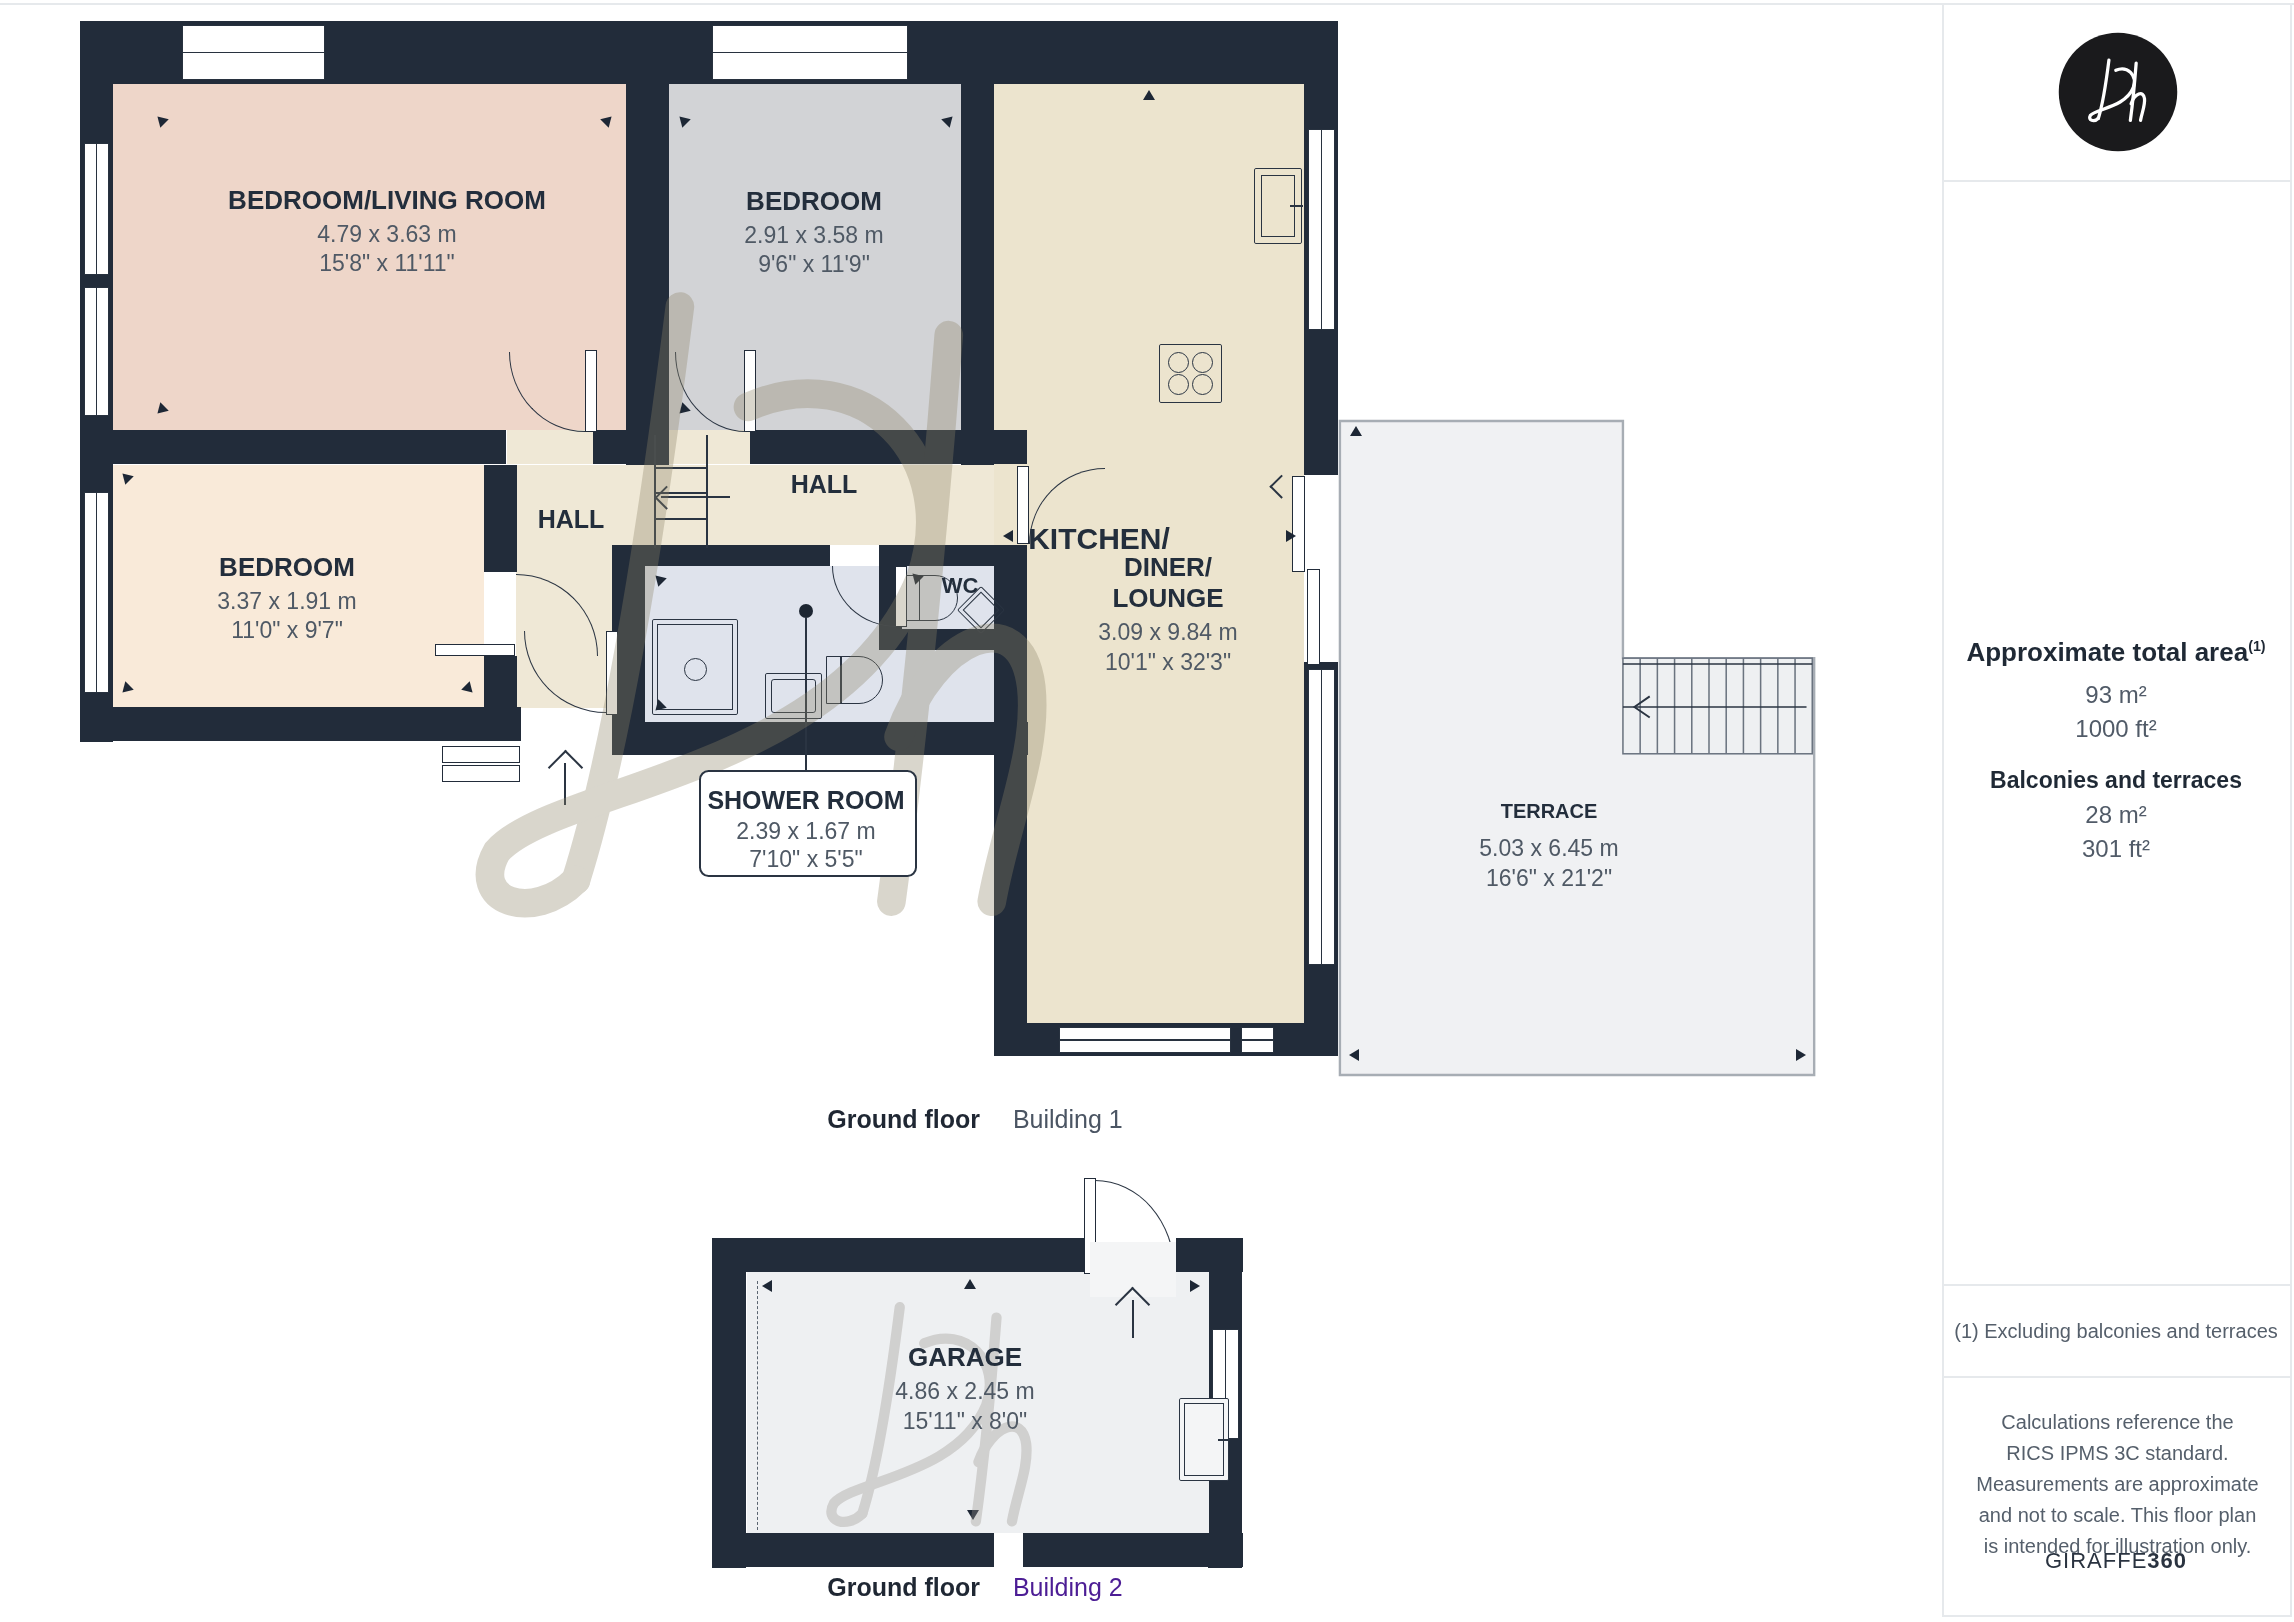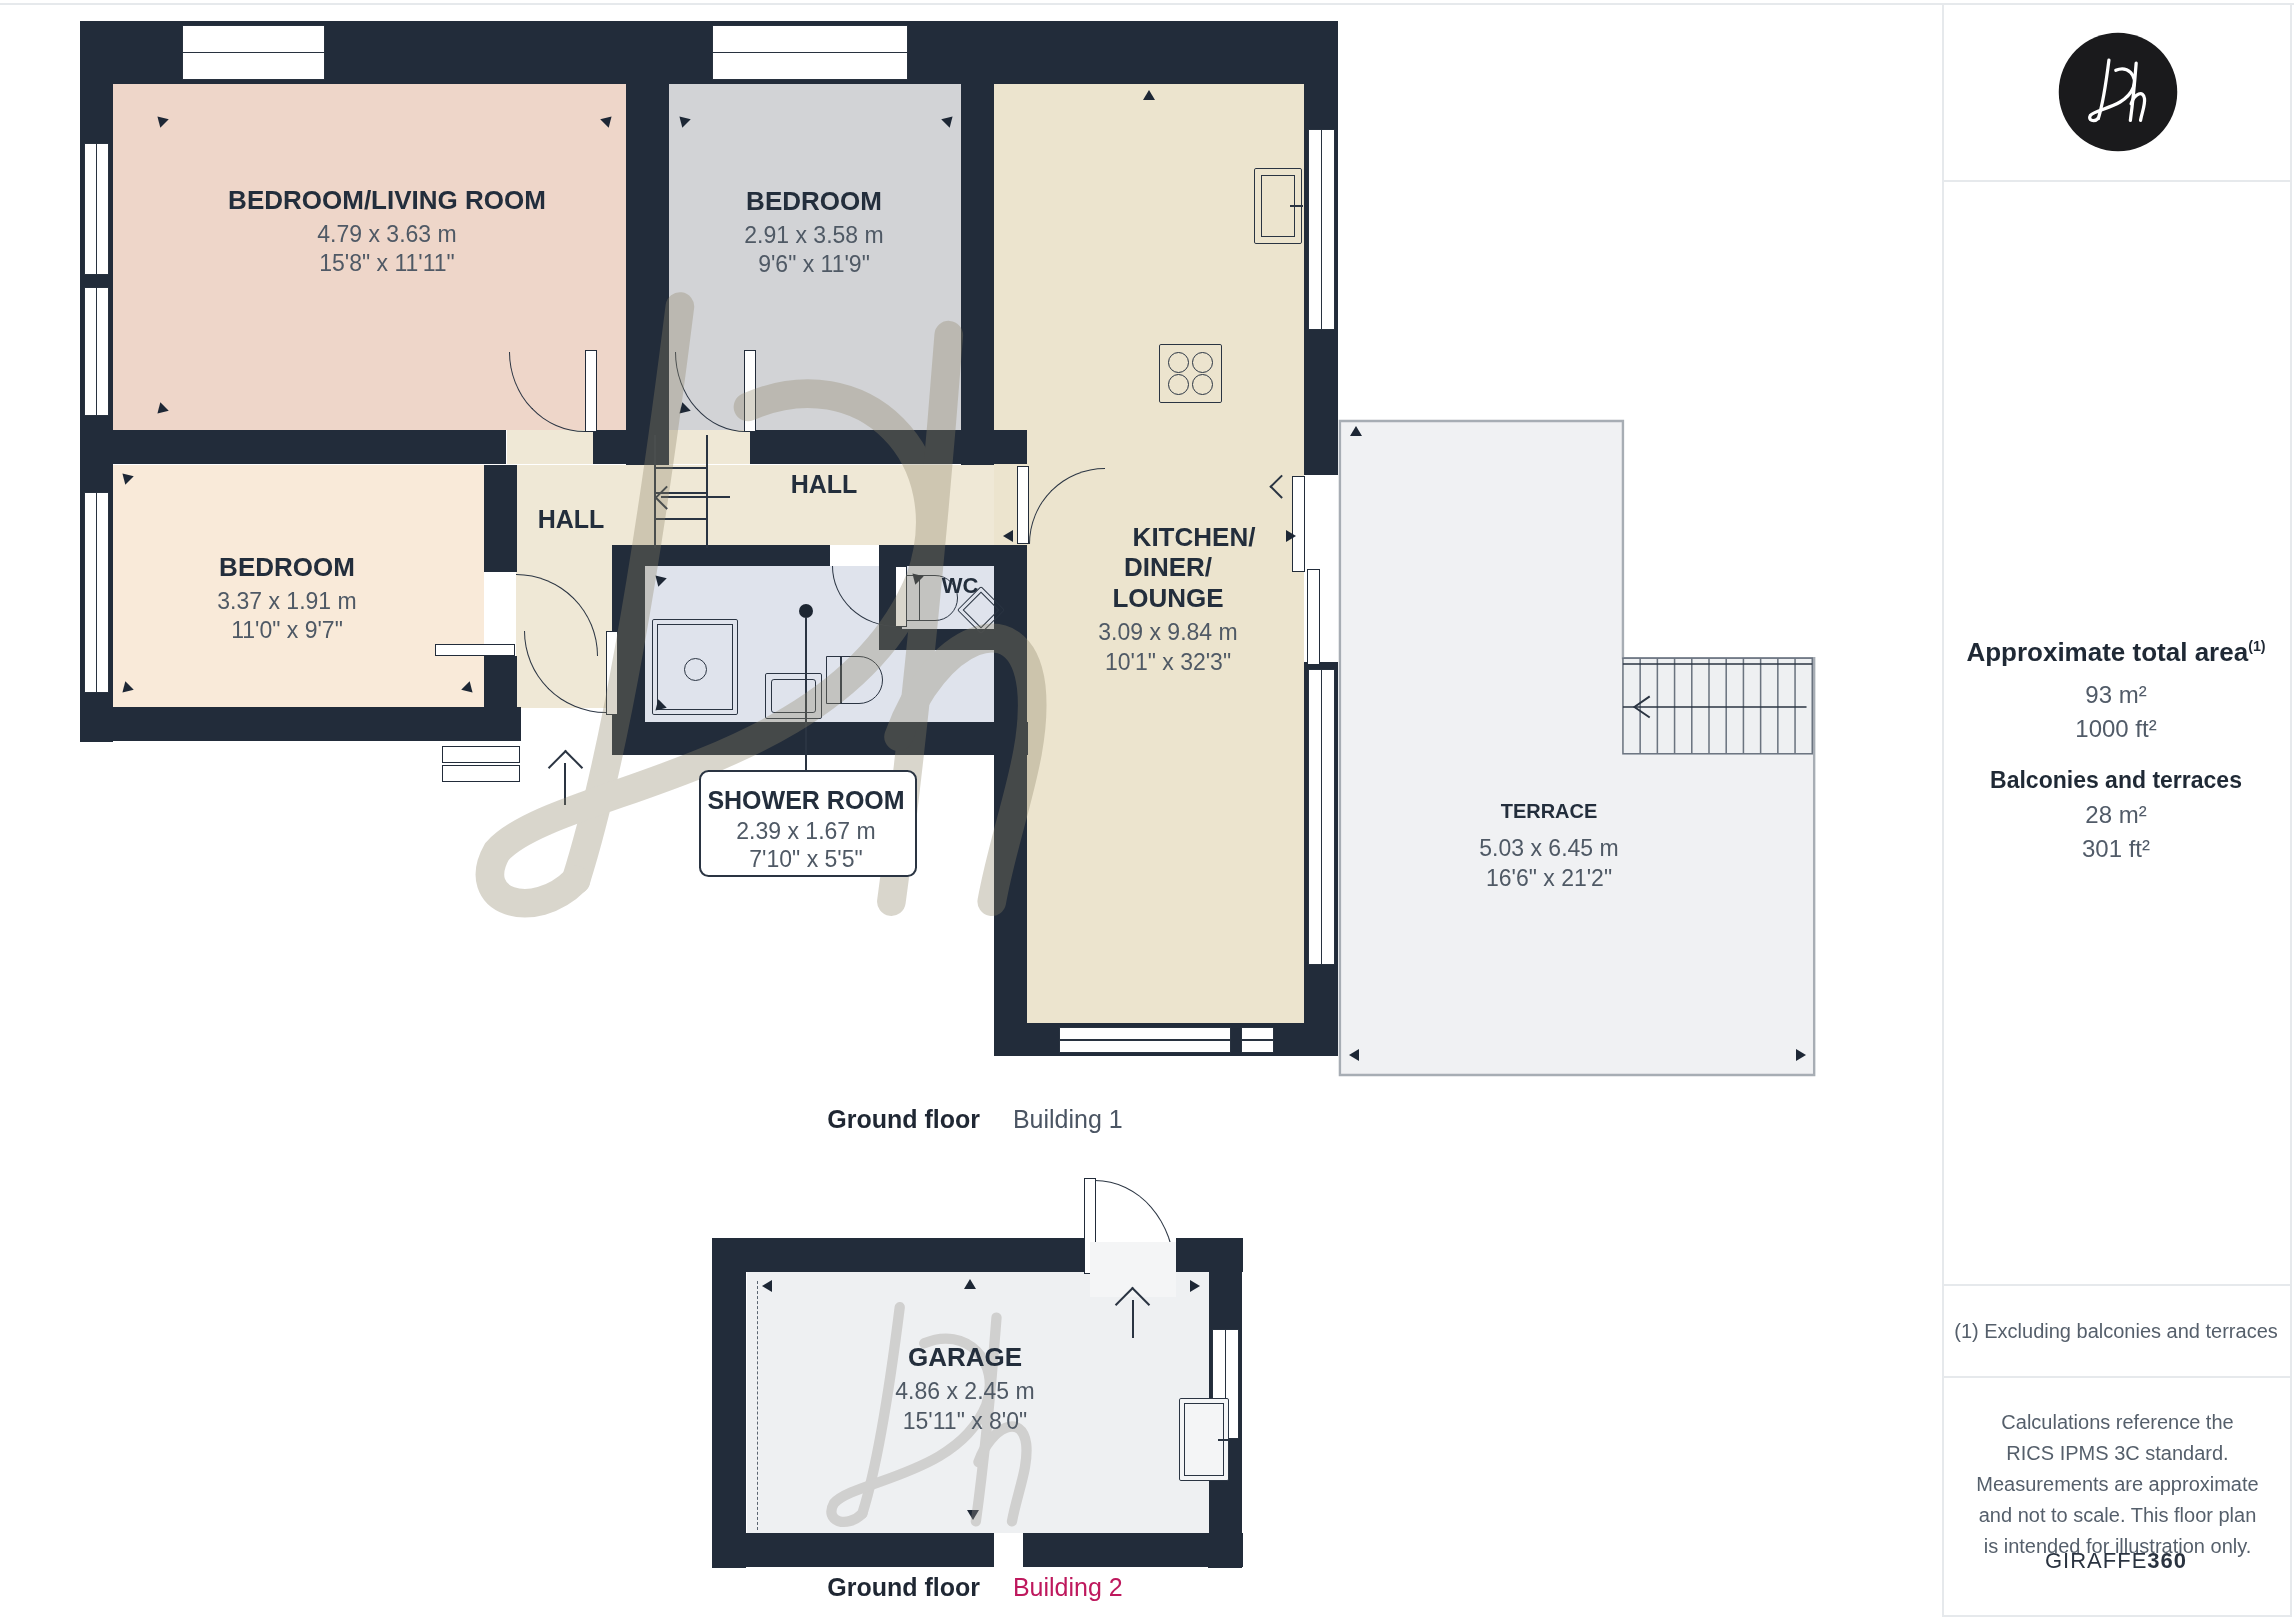--- a/index.html
+++ b/index.html
@@ -248,21 +248,21 @@
   <div class="dim" style="left:814px;top:253px;">9'6" x 11'9"</div>
 
   <div class="lbl" style="left:287px;top:554px;font-size:26px;">BEDROOM</div>
   <div class="dim" style="left:287px;top:590px;">3.37 x 1.91 m</div>
   <div class="dim" style="left:287px;top:619px;">11'0" x 9'7"</div>
 
   <div class="lbl" style="left:571px;top:507px;font-size:25px;">HALL</div>
   <div class="lbl" style="left:824px;top:472px;font-size:25px;">HALL</div>
   <div class="lbl" style="left:960px;top:575px;font-size:22px;">WC</div>
 
-  <div class="lbl" style="left:1194px;top:524px;font-size:26px;">KITCHEN/</div>
+  <div class="lbl" style="left:1099px;top:524px;font-size:30px;">KITCHEN/</div>
   <div class="lbl" style="left:1168px;top:554px;font-size:26px;">DINER/</div>
   <div class="lbl" style="left:1168px;top:585px;font-size:26px;">LOUNGE</div>
   <div class="dim" style="left:1168px;top:621px;text-align:center;">3.09 x 9.84 m</div>
   <div class="dim" style="left:1168px;top:651px;">10'1" x 32'3"</div>
 
   <div class="lbl" style="left:1549px;top:801px;font-size:20px;">TERRACE</div>
   <div class="dim" style="left:1549px;top:837px;">5.03 x 6.45 m</div>
   <div class="dim" style="left:1549px;top:867px;">16'6" x 21'2"</div>
 
   <div class="lbl" style="left:806px;top:788px;font-size:25px;">SHOWER ROOM</div>
@@ -274,21 +274,21 @@
   <div class="dim" style="left:965px;top:1410px;">15'11" x 8'0"</div>
 
   <div class="abs" style="left:975px;top:1107px;transform:translateX(-50%);white-space:nowrap;font-size:25px;line-height:1;">
     <span style="font-weight:bold;color:#1f2733;">Ground floor</span>
     <span style="display:inline-block;width:19px;"></span>
     <span style="color:#4b5563;">Building 1</span>
   </div>
   <div class="abs" style="left:975px;top:1575px;transform:translateX(-50%);white-space:nowrap;font-size:25px;line-height:1;">
     <span style="font-weight:bold;color:#1f2733;">Ground floor</span>
     <span style="display:inline-block;width:19px;"></span>
-    <span style="color:#be185d;">Building 2</span>
+    <span style="color:#4c1d95;">Building 2</span>
   </div>
 
   <div class="hairline" style="left:1942px;top:2.9px;width:1.9px;height:1613px;"></div>
   <div class="hairline" style="left:2290px;top:2.9px;width:1.9px;height:1613px;"></div>
   <div class="hairline" style="left:1942px;top:180px;width:350px;height:1.9px;"></div>
   <div class="hairline" style="left:1942px;top:1284px;width:350px;height:1.9px;"></div>
   <div class="hairline" style="left:1942px;top:1376px;width:350px;height:1.9px;"></div>
   <div class="hairline" style="left:1942px;top:1615px;width:350px;height:1.9px;"></div>
 
   <svg style="position:absolute;left:2053px;top:27px;" width="130" height="130" viewBox="0 0 136 136">

